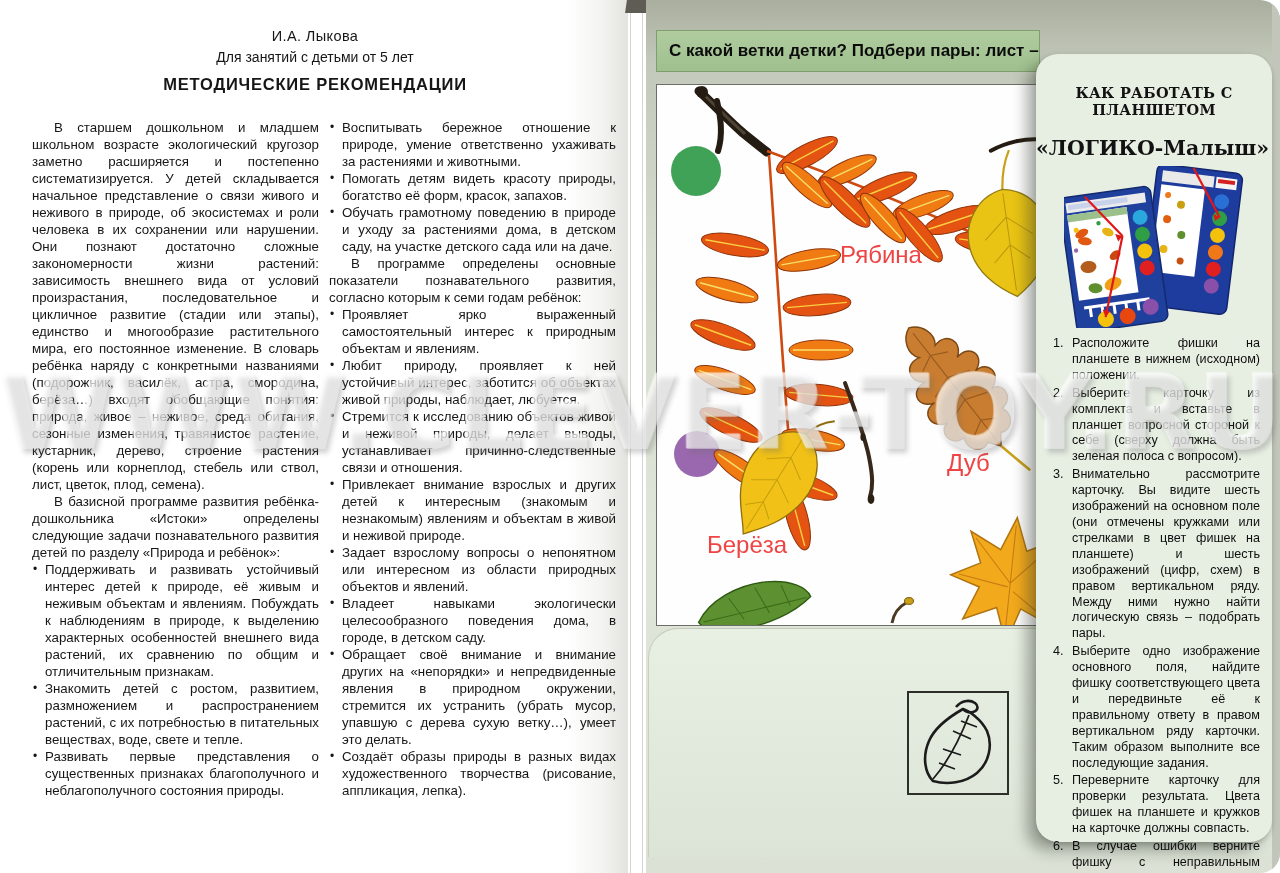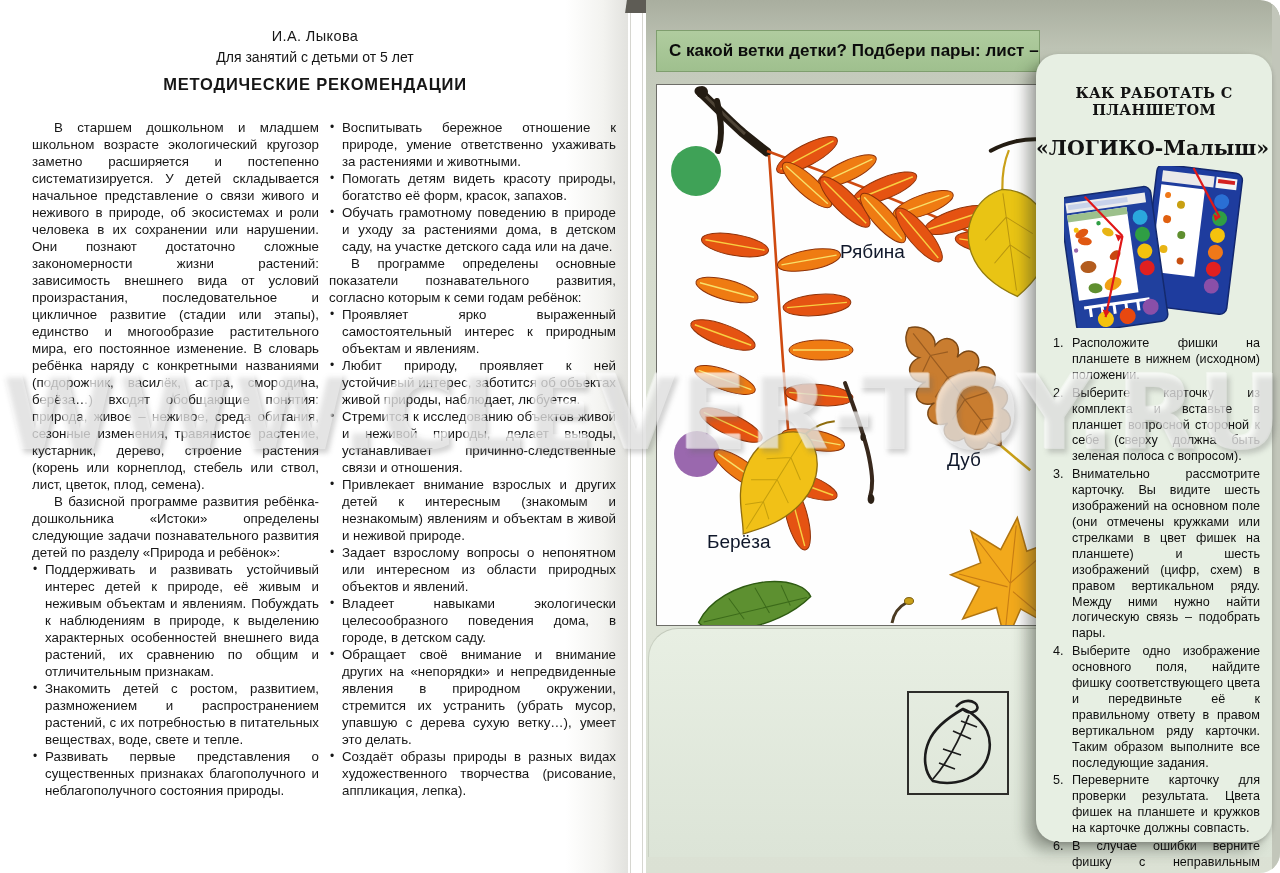--- a/index.html
+++ b/index.html
@@ -30,21 +30,21 @@
   .spine-dark{position:absolute;left:626px;top:0;width:24px;height:13px;background:#5e5c55;transform:skewX(-8deg);}
   
   .right-page{position:absolute;left:646px;top:0;width:634px;height:873px;
     background:linear-gradient(180deg,#a9ae9f 0,#c3c9ba 7%,#d5dbcd 28%,#dfe5d8 62%,#dbe1d4 100%);}
   .card-header{position:absolute;left:656px;top:30px;width:384px;height:42px;
     background:linear-gradient(180deg,#b0cc9f,#9fc08e);border:1px solid #7f9e6e;box-sizing:border-box;
     display:flex;align-items:center;padding-left:12px;font-weight:bold;font-size:17px;color:#0c0c0c;
     overflow:hidden;white-space:nowrap;z-index:3;}
   .card{position:absolute;left:656px;top:84px;width:385px;height:542px;background:#fefefe;
     border:1px solid #6d6d68;box-sizing:border-box;overflow:hidden;z-index:2;}
-  .leaf-label{position:absolute;font-size:19px;color:#0f172a;z-index:5;text-align:right;}
+  .leaf-label{position:absolute;font-size:24px;color:#ef4444;z-index:5;text-align:right;}
   .lbl-rowan{left:183px;top:156px;}
   .lbl-oak{left:266px;top:364px;margin-left:24px;}
   .lbl-birch{left:50px;top:446px;}
   .card svg{position:absolute;left:0;top:0;}
   
   .pocket{position:absolute;left:648px;top:628px;width:632px;height:228px;
     background:linear-gradient(180deg,#e8efe3,#dce4d7);
     border-top-left-radius:30px;border-top:1px solid #c3cabc;border-left:1px solid #c9d0c2;z-index:6;}
   .leaf-box{position:absolute;left:258px;top:62px;width:98px;height:100px;border:2px solid #2d2d2a;}
   

